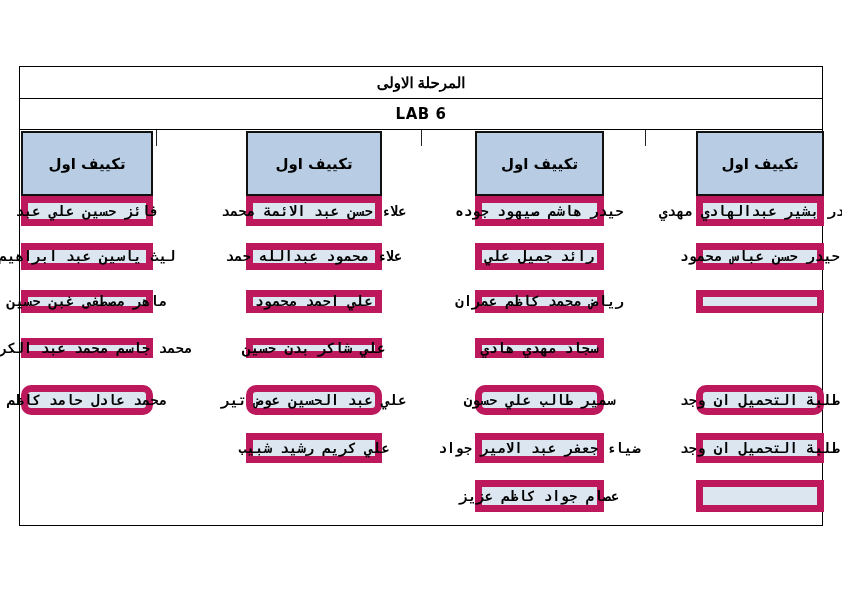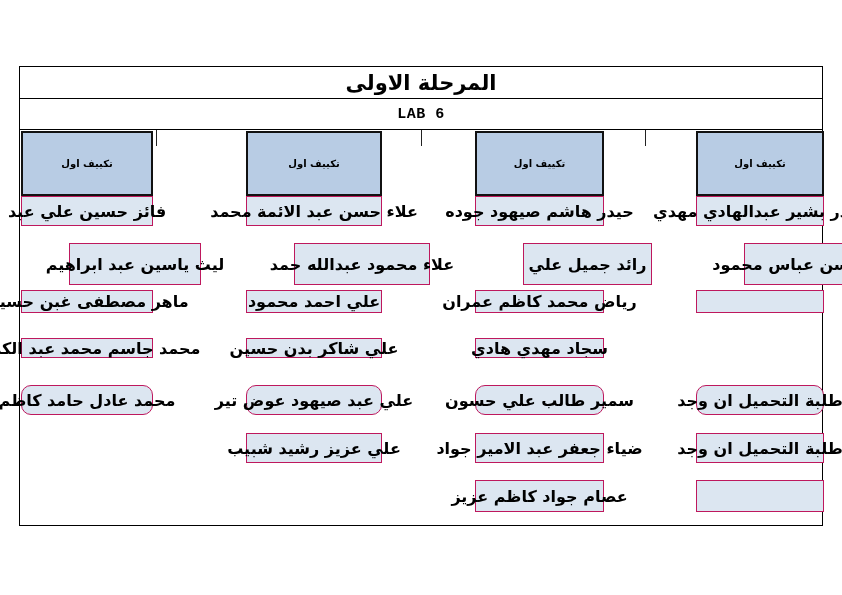--- a/index.html
+++ b/index.html
@@ -32,36 +32,36 @@
     position: absolute;
     left: 0; top: 0;
     width: 100%;
     height: 32px;
     border-bottom: 1.2px solid #000000;
     box-sizing: border-box;
     display: flex;
     align-items: center;
     justify-content: center;
     font-weight: bold;
-    font-size: 21px;
+    font-size: 15px;
+    font-family: Liberation Serif, serif;
   }
   .lab-row {
     position: absolute;
     left: 0; top: 32px;
     width: 100%;
     height: 31px;
     border-bottom: 1.2px solid #000000;
     box-sizing: border-box;
     display: flex;
     align-items: center;
     justify-content: center;
     font-weight: bold;
     font-size: 15px;
     letter-spacing: 0.5px;
-    font-family: Liberation Mono, monospace;
   }
   .main-area {
     position: absolute;
     left: 0; top: 63px;
     width: 100%;
     height: 394px;
   }
   
   .stub {
     position: absolute;
@@ -88,39 +88,40 @@
     left: 0; top: 1px;
     width: 100%;
     height: 65px;
     background: var(--header-fill, #b8cce4);
     border: 2px solid #111111;
     box-sizing: border-box;
     display: flex;
     align-items: center;
     justify-content: center;
     font-weight: bold;
-    font-size: 10px;
+    font-size: 15px;
   }
   .name-box {
     position: absolute;
     left: 0;
     width: 100%;
     background: var(--cell-fill, #dce6f1);
-    border: 1px solid #be185d;
+    border: 7px solid #be185d;
     box-sizing: border-box;
     display: flex;
     align-items: center;
     justify-content: center;
-    font-size: 16px;
+    font-size: 14px;
     font-weight: bold;
     white-space: nowrap;
     overflow: visible;
+    font-family: Liberation Mono, monospace;
   }
   .row-0 { top: 66px;  height: 30px; }
-  .row-1 { top: 113px; height: 42px; margin-left: 48px; }
+  .row-1 { top: 113px; height: 27px; }
   .row-2 { top: 160px; height: 23px; }
   .row-3 { top: 208px; height: 20px; }
   .row-4 { top: 255px; height: 30px; border-radius: 10px; }
   .row-5 { top: 303px; height: 30px; }
   .row-6 { top: 350px; height: 32px; }
 </style>
 </head>
 <body>
 
 <div class="page">
@@ -143,22 +144,22 @@
           <div class="name-box row-4" dir="rtl">محمد عادل حامد كاظم</div>
         </div>
         <div class="column col-1">
     <div class="hdr-box" dir="rtl">
       <span>تكييف اول</span>
     </div>
   <div class="name-box row-0" dir="rtl">علاء حسن عبد الائمة محمد</div>
           <div class="name-box row-1" dir="rtl">علاء محمود عبدالله حمد</div>
           <div class="name-box row-2" dir="rtl">علي احمد محمود</div>
           <div class="name-box row-3" dir="rtl">علي شاكر بدن حسين</div>
-          <div class="name-box row-4" dir="rtl">علي عبد صيهود عوض تير</div>
-          <div class="name-box row-5" dir="rtl">علي عزيز رشيد شبيب</div>
+          <div class="name-box row-4" dir="rtl">علي عبد الحسين عوض تير</div>
+          <div class="name-box row-5" dir="rtl">علي كريم رشيد شبيب</div>
         </div>
         <div class="column col-2">
     <div class="hdr-box" dir="rtl">
       <span>تكييف اول</span>
     </div>
   <div class="name-box row-0" dir="rtl">حيدر هاشم صيهود جوده</div>
           <div class="name-box row-1" dir="rtl">رائد جميل علي</div>
           <div class="name-box row-2" dir="rtl">رياض محمد كاظم عمران</div>
           <div class="name-box row-3" dir="rtl">سجاد مهدي هادي</div>
           <div class="name-box row-4" dir="rtl">سمير طالب علي حسون</div>

